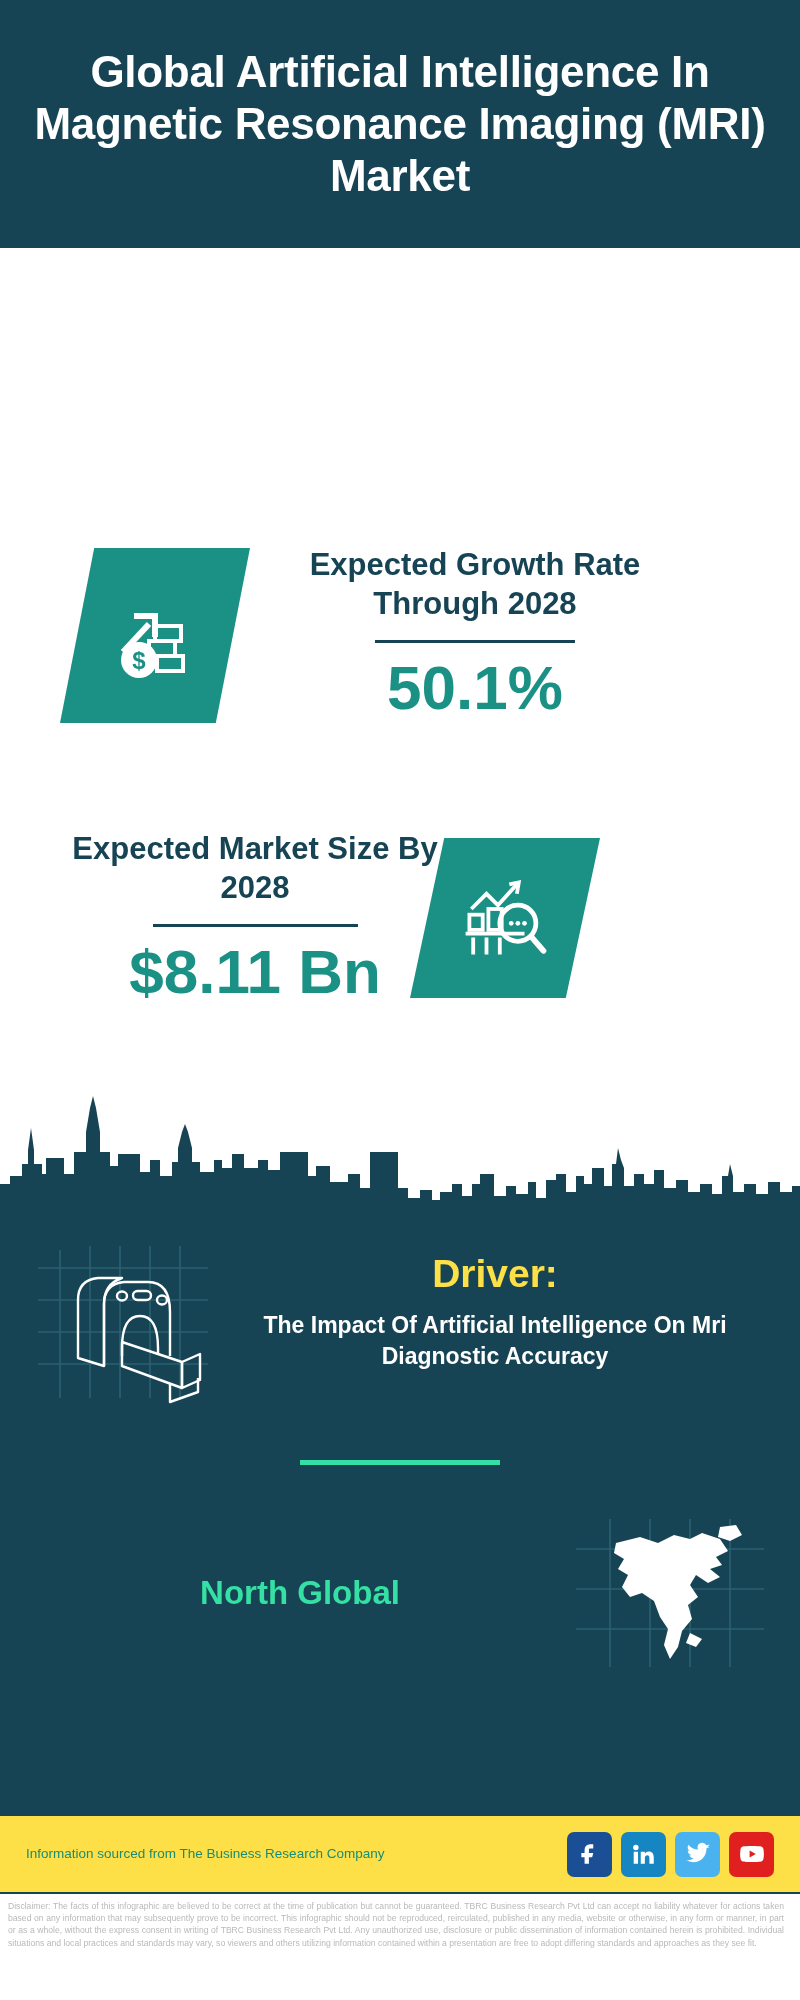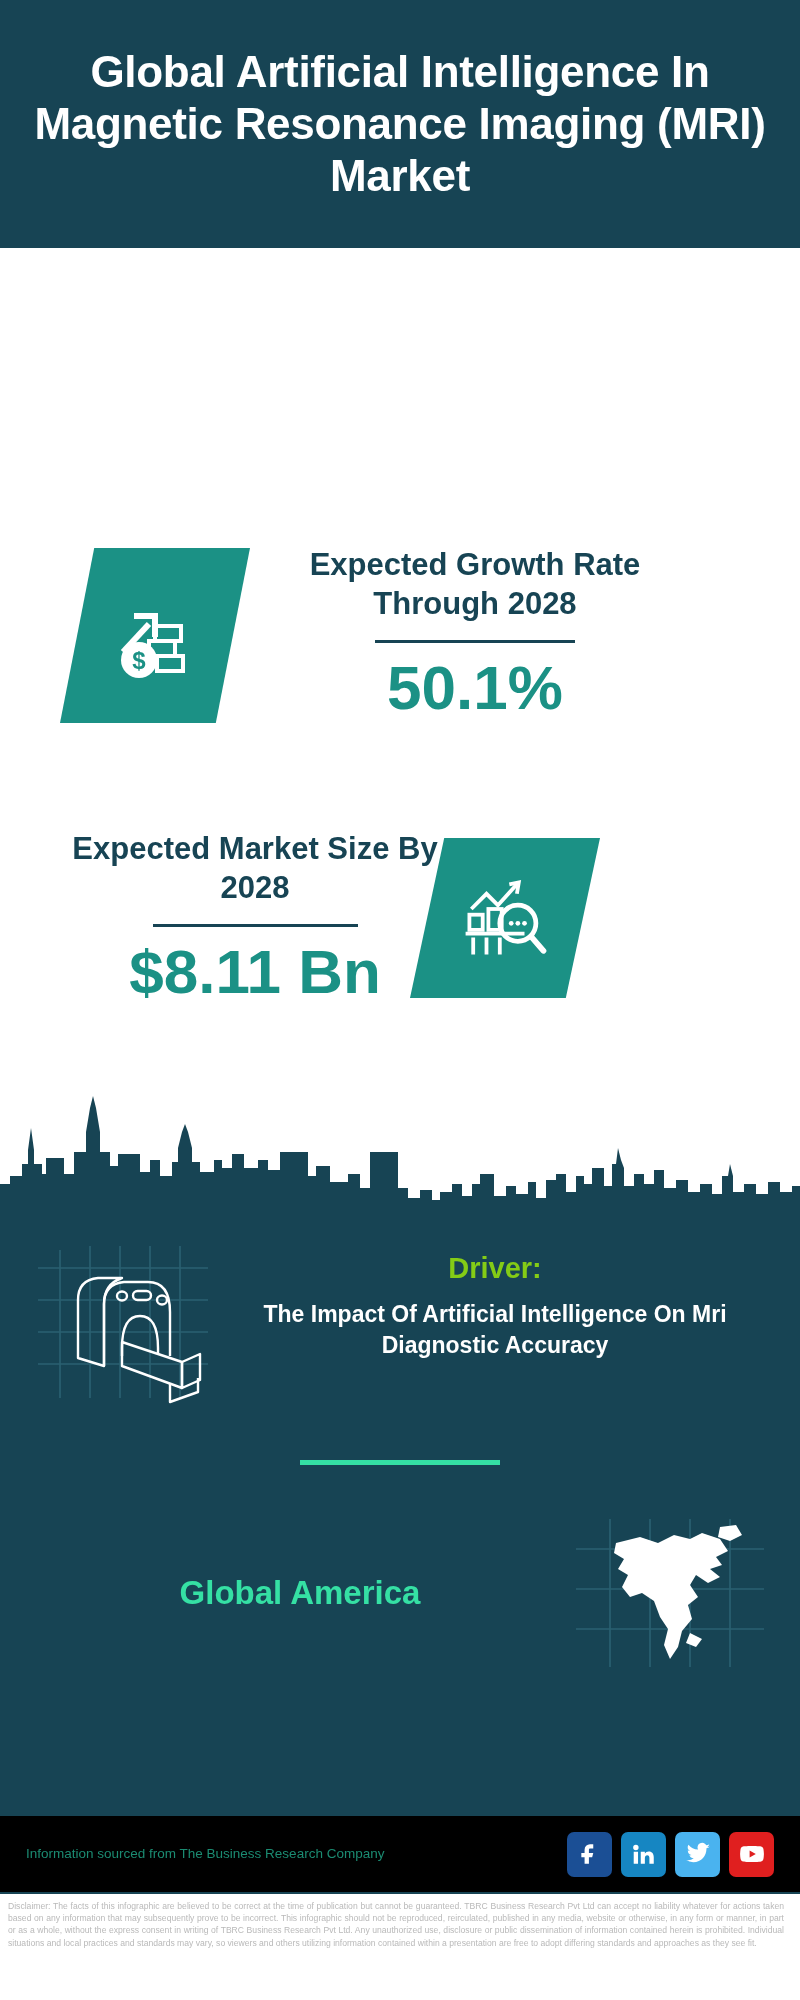--- a/index.html
+++ b/index.html
@@ -60,35 +60,35 @@
   .skyline svg { display:block; width:800px; height:130px; }
 
   
   .lower { background:#174454; flex:1; position:relative; padding-bottom:0; }
 
   .driver-row { display:flex; align-items:flex-start; padding:20px 30px 0 30px; }
   .icon-box { width:190px; height:170px; position:relative; flex:0 0 190px; }
   .icon-box svg { width:100%; height:100%; }
 
   .driver-text { flex:1; text-align:center; padding-top:14px; }
-  .driver-label { color:#84cc16; font-size:29px; font-weight:bold; margin-bottom:14px; }
+  .driver-label { color:#fde047; font-size:39px; font-weight:bold; margin-bottom:14px; }
   .driver-body { color:#ffffff; font-size:23px; font-weight:bold; line-height:1.35; padding:0 18px; }
 
   .mint-rule { width:200px; height:5px; background:#35e0a4; margin:52px auto 48px auto; }
 
   .region-row { display:flex; align-items:center; padding:0 30px; }
   .region-text { flex:1; text-align:center; }
   .region-name { color:#35e0a4; font-size:33px; font-weight:bold; line-height:1.25; }
   .region-sub { color:#ffffff; font-size:28px; line-height:1.3; }
   .map-box { width:200px; height:160px; flex:0 0 200px; }
   .map-box svg { width:100%; height:100%; }
 
   
   .footer {
-    background:#000000; height:78px;
+    background:#fde047; height:78px;
     display:flex; align-items:center; justify-content:space-between;
     padding:0 26px;
     border-top:2px solid #174454;
   }
   .footer-text { color:#1b8b72; font-size:13.5px; line-height:1.55; }
   .socials { display:flex; gap:9px; }
   .soc {
     width:45px; height:45px; border-radius:7px;
     display:flex; align-items:center; justify-content:center;
     color:#fff; font-weight:bold; font-size:26px;
@@ -194,21 +194,21 @@
       <div class="driver-text">
         <div class="driver-label">Driver:</div>
         <div class="driver-body">The Impact Of Artificial Intelligence On Mri Diagnostic Accuracy</div>
       </div>
     </div>
 
     <div class="mint-rule"></div>
 
     <div class="region-row">
       <div class="region-text">
-        <div class="region-name">Global America</div>
+        <div class="region-name">North Global</div>
       </div>
       <div class="map-box">
         <svg viewBox="0 0 200 160" aria-hidden="true">
           <g stroke="#2d6476" stroke-width="1.6" opacity="0.9">
             <path d="M40 6 V154 M80 6 V154 M120 6 V154 M160 6 V154"></path>
             <path d="M6 36 H194 M6 76 H194 M6 116 H194"></path>
           </g>
           <path fill="#ffffff" d="M46 30 L70 24 L88 30 L104 22 L120 26 L132 20 L150 26 L158 38 L146 44 L152 52 L140 56 L150 64 L138 70 L126 62 L120 72 L128 84 L118 92 L122 106 L112 118 L108 134 L100 146 L94 132 L98 116 L90 104 L84 88 L72 80 L60 84 L52 74 L58 62 L48 56 L54 46 L44 40 Z"></path>
           <path fill="#ffffff" d="M150 14 L166 12 L172 22 L160 28 L148 24 Z"></path>
           <path fill="#ffffff" d="M120 120 L132 126 L126 134 L116 130 Z"></path>

